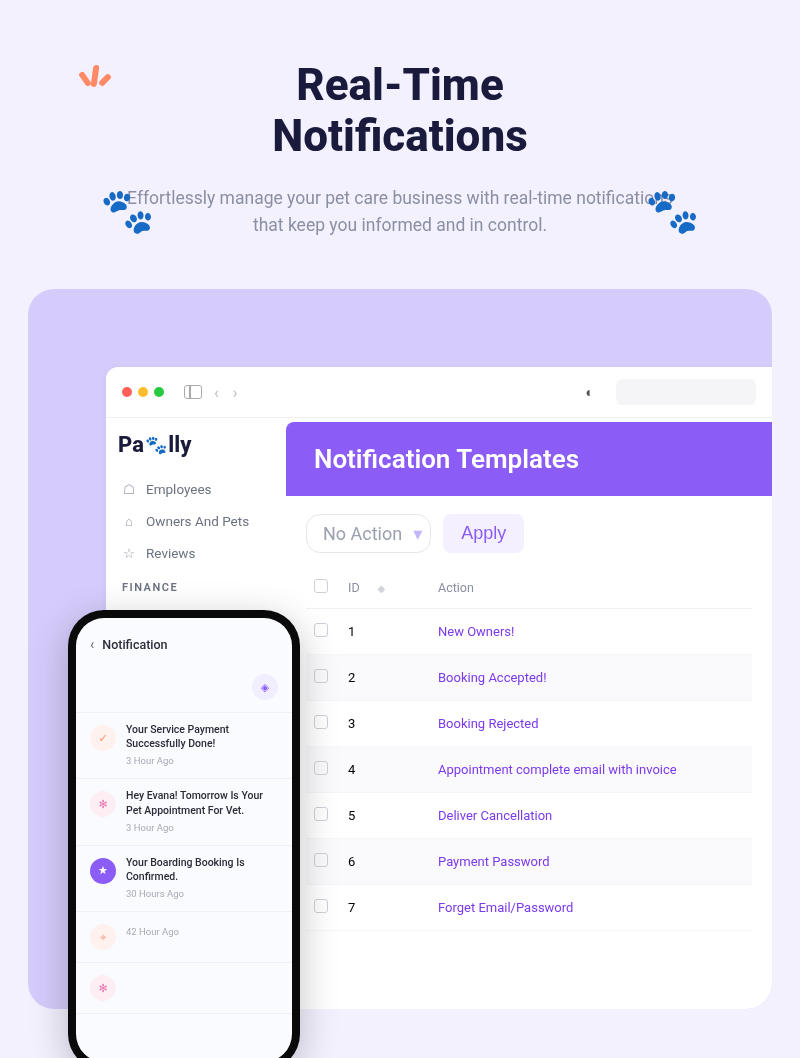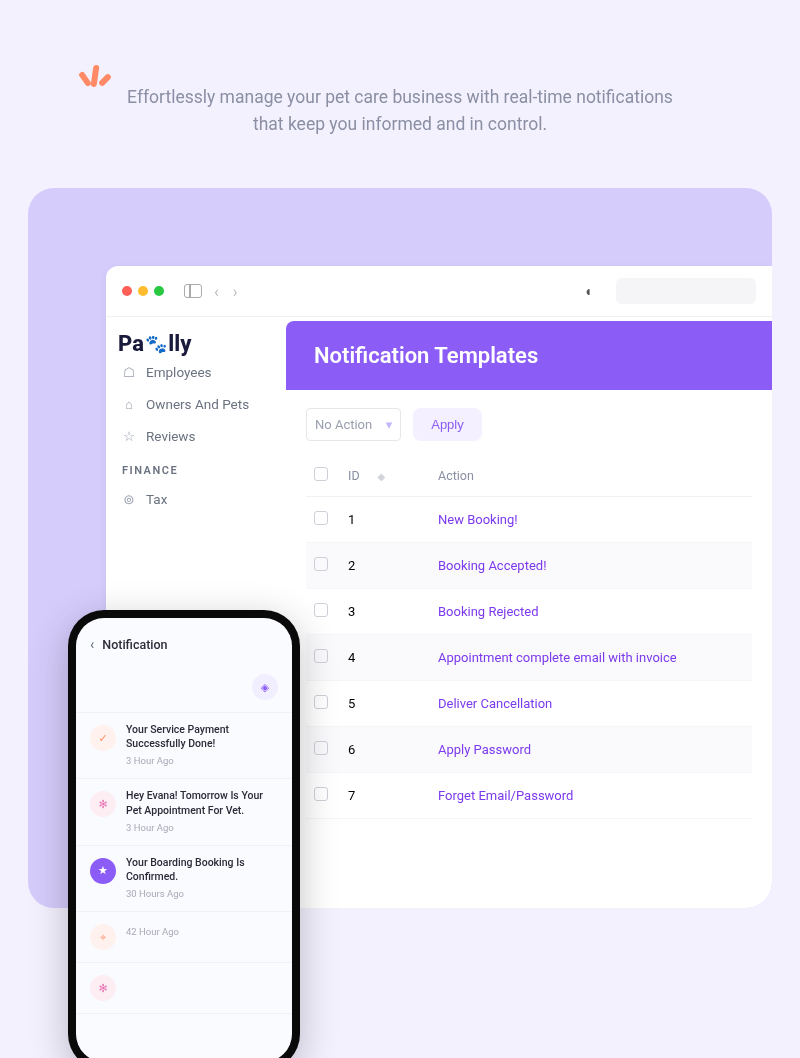--- a/index.html
+++ b/index.html
@@ -92,20 +92,21 @@
 
   .workspace { display:flex; height:calc(100% - 45px);}
   .sidebar {
     width:180px;
     padding:14px 12px;
     flex-shrink:0;
   }
   .logo {
     font-size:22px; font-weight:800; color:#1a1a3d;
     display:flex; align-items:center; gap:0;
+    margin-bottom:16px;
   }
   .logo .paw { color:#8b5cf6; font-size:18px; margin:0 1px;}
   .collapse {
     position:absolute;
     left:180px; top:56px;
     width:22px;height:22px;border-radius:50%;
     background:#8b5cf6;color:#fff;
     display:flex;align-items:center;justify-content:center;
     font-size:12px;
   }
@@ -119,41 +120,41 @@
   .section-label {
     font-size:11px; letter-spacing:1.5px; color:#6b7280;
     font-weight:600; padding:12px 4px 6px;
   }
 
   .content { flex:1; position:relative;}
   .pagehdr {
     background:#8b5cf6;
     color:#fff;
     padding:22px 28px;
-    font-size:22px;
+    font-size:26px;
     font-weight:600;
     border-radius:8px 0 0 0;
     margin-top:4px;
   }
   .panel {
     background:#fff;
     margin:0;
     padding:18px 20px 0;
   }
   .filters { display:flex; gap:12px; align-items:center; margin-bottom:14px;}
   .select {
-    border:1px solid #e5e7eb; border-radius:4px;
-    padding:8px 28px 8px 8px; font-size:13px; color:#9aa0af;
+    border:1px solid #e5e7eb; border-radius:14px;
+    padding:8px 28px 8px 16px; font-size:18px; color:#9aa0af;
     position:relative; background:#fff;
   }
   .select::after{content:"▾"; position:absolute; right:8px; color:#c4b5fd;}
   .btn-apply {
     background:#f4f0ff; color:#8b5cf6;
     border:none; border-radius:8px;
-    padding:9px 18px; font-size:13px; font-weight:500;
+    padding:9px 18px; font-size:18px; font-weight:500;
     cursor:pointer;
   }
   table { width:100%; border-collapse:collapse;}
   thead th {
     text-align:left; font-size:12.5px; color:#8a8fa3; font-weight:400;
     padding:12px 8px; border-bottom:1px solid #f1f1f4;
   }
   tbody td {
     padding:14px 8px; font-size:13px;
     border-bottom:1px solid #f6f6f9;
@@ -209,20 +210,24 @@
   .n-text { font-size:10.5px; color:#2b2b38; line-height:1.35; font-weight:500;}
   .n-time { font-size:9.5px; color:#a7a9b5; margin-top:4px; font-weight:400;}
 </style>
 </head>
 <body>
 
 <div class="hero">
   <div class="accent-mark"><span></span><span></span><span></span></div>
   <span class="paw-bg left">🐾</span>
   <span class="paw-bg right">🐾</span>
+  <h1>
+    <span>Real-Time</span><br>
+    <span>Notifications</span>
+  </h1>
   <p>Effortlessly manage your pet care business with real-time notifications that keep you informed and in control.</p>
 </div>
 
 <div class="card">
   <div class="browser">
     <div class="titlebar">
       <div class="dots">
         <span class="dot r"></span>
         <span class="dot y"></span>
         <span class="dot g"></span>
@@ -273,21 +278,21 @@
               <tr>
                 <th style="width:34px"><span class="cb"></span></th>
                 <th style="width:90px"><span>ID</span><span class="sort">◆</span></th>
                 <th>Action</th>
               </tr>
             </thead>
             <tbody id="tbody">
                 <tr>
                   <td><span class="cb"></span></td>
                   <td>1</td>
-                  <td class="label-link">New Booking!</td>
+                  <td class="label-link">New Owners!</td>
                 </tr>
                 <tr>
                   <td><span class="cb"></span></td>
                   <td>2</td>
                   <td class="label-link">Booking Accepted!</td>
                 </tr>
                 <tr>
                   <td><span class="cb"></span></td>
                   <td>3</td>
                   <td class="label-link">Booking Rejected</td>
@@ -298,21 +303,21 @@
                   <td class="label-link">Appointment complete email with invoice</td>
                 </tr>
                 <tr>
                   <td><span class="cb"></span></td>
                   <td>5</td>
                   <td class="label-link">Deliver Cancellation</td>
                 </tr>
                 <tr>
                   <td><span class="cb"></span></td>
                   <td>6</td>
-                  <td class="label-link">Apply Password</td>
+                  <td class="label-link">Payment Password</td>
                 </tr>
                 <tr>
                   <td><span class="cb"></span></td>
                   <td>7</td>
                   <td class="label-link">Forget Email/Password</td>
                 </tr>
               </tbody>
           </table>
         </div>
       </div>

